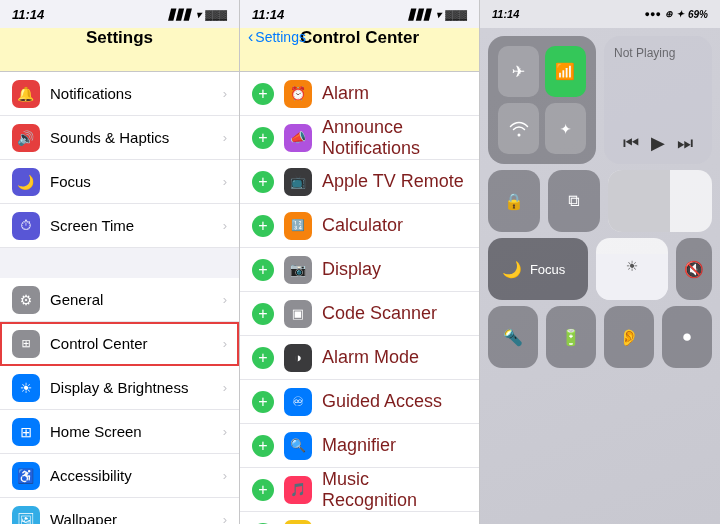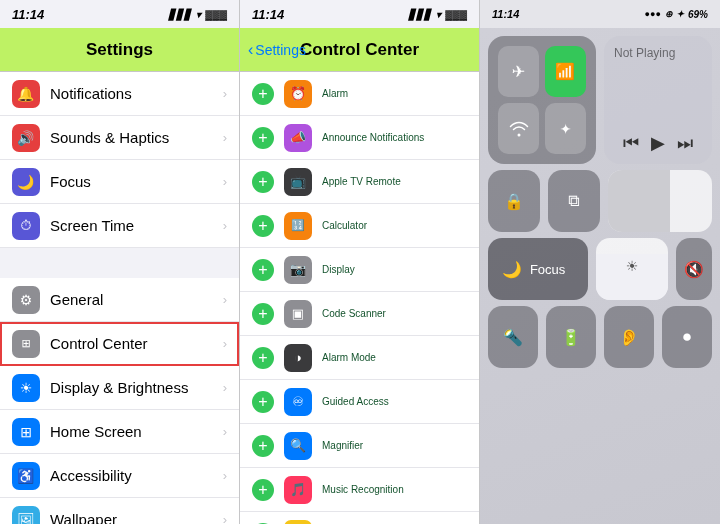--- a/index.html
+++ b/index.html
@@ -33,23 +33,22 @@
       font-size: 12px;
       font-weight: 600;
       font-style: italic;
     }
     .status-bar .time { font-size: 13px; font-weight: 700; }
     .status-icons { display: flex; align-items: center; gap: 4px; font-size: 10px; }
 
     .nav-header {
       height: 44px;
       display: flex;
-      align-items: center;
       justify-content: center;
-      background: #bef264;
+      background: #fef9c3;
       border-bottom: 1px solid #c6c6c8;
       position: relative;
     }
     .nav-title { font-size: 17px; font-weight: 600; }
     .nav-back {
       position: absolute;
       left: 8px;
       display: flex;
       align-items: center;
       color: #007aff;
@@ -138,22 +137,22 @@
       border-radius: 7px;
       display: flex;
       align-items: center;
       justify-content: center;
       margin-right: 10px;
       flex-shrink: 0;
       font-size: 13px;
     }
     .cc-label {
       flex: 1;
-      font-size: 10px;
-      color: #14532d;
+      font-size: 18px;
+      color: #7f1d1d;
     }
 
     
     .cc-preview {
       flex: 1;
       display: flex;
       flex-direction: column;
       background: linear-gradient(160deg, #d0d0d8 0%, #c8c8d0 100%);
       padding: 8px;
       gap: 6px;

